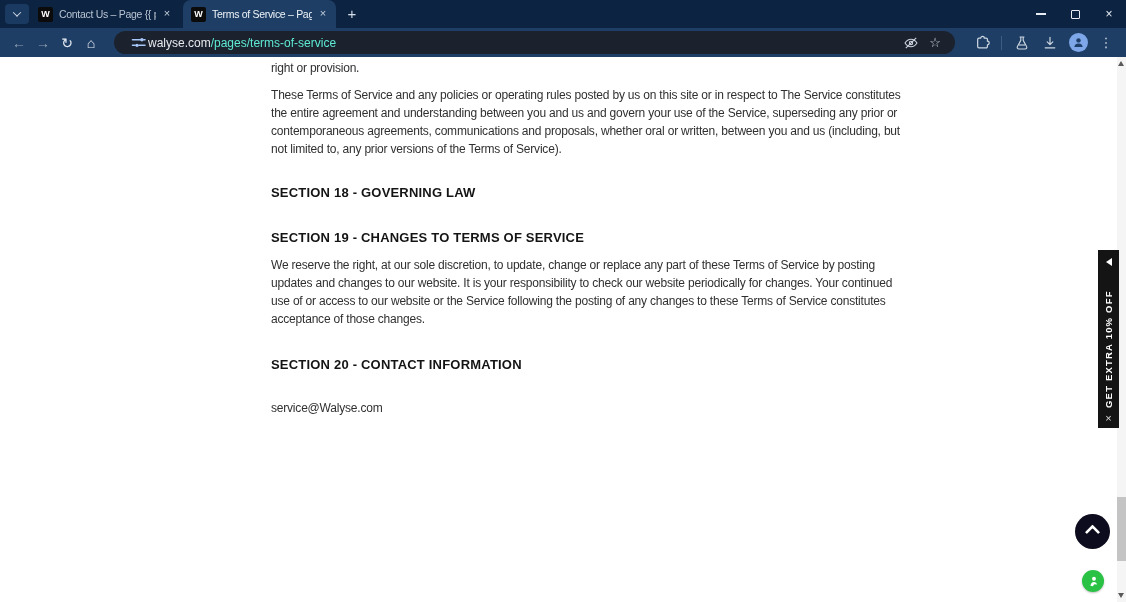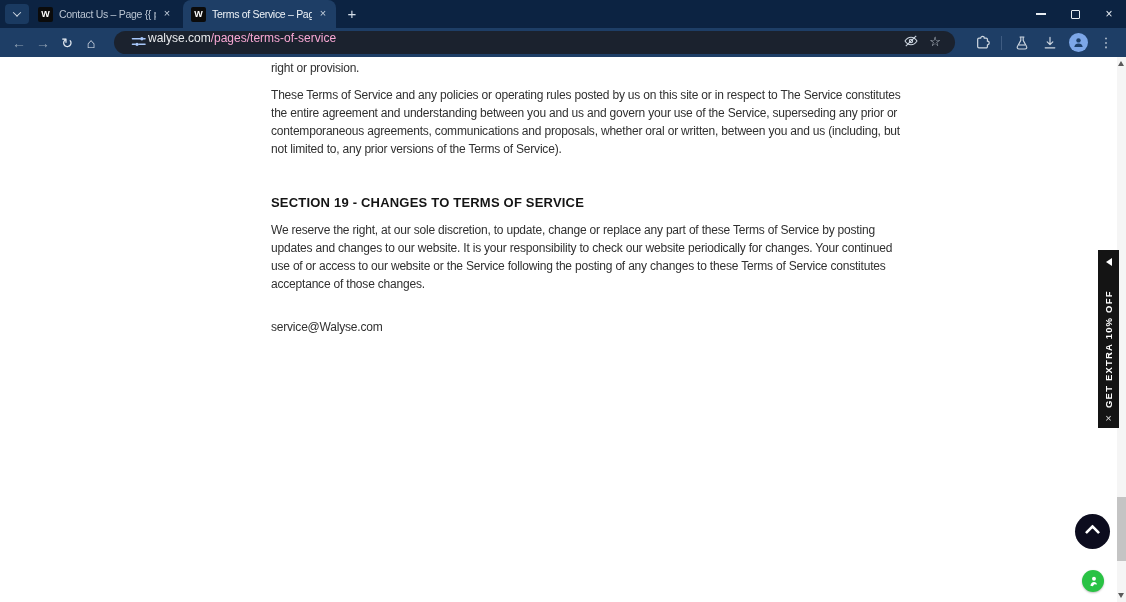--- a/index.html
+++ b/index.html
@@ -20,38 +20,38 @@
   .wincontrols { position:absolute; right:0; top:0; height:28px; display:flex; }
   .winbtn { width:34px; height:28px; display:flex; align-items:center; justify-content:center; color:#e8edf3; cursor:pointer; font-size:12px; }
   .win-min-bar { width:10px; height:1.4px; background:#e8edf3; }
   .win-restore-box { width:9px; height:9px; border:1.3px solid #e8edf3; border-radius:1px; }
 
   
   .toolbar { position:absolute; top:28px; left:0; width:1126px; height:29px; background:#1e3e66; display:flex; align-items:center; padding:0 8px; }
   .navicon { width:22px; height:22px; display:flex; align-items:center; justify-content:center; font-size:14px; margin-right:2px; border-radius:4px; cursor:pointer; }
   .navicon.dim { color:#8fa0b3; }
   .navicon.lit { color:#e3e9f1; }
-  .urlpill { flex:1; height:23px; background:#1b222e; border-radius:12px; margin:0 12px 0 10px; display:flex; align-items:flex-start; padding:0 10px; cursor:text; }
+  .urlpill { flex:1; height:23px; background:#1b222e; border-radius:12px; margin:0 12px 0 10px; display:flex; align-items:center; padding:0 10px; cursor:text; }
   .url-host { color:#e8eaed; font-size:12px; }
-  .url-path { color:#f9a8d4; font-size:12px; }
+  .url-path { color:#5eead4; font-size:12px; }
   .pill-spacer { flex:1; }
   .pill-icon { width:20px; height:20px; display:flex; align-items:center; justify-content:center; margin-left:4px; cursor:pointer; }
   .star { color:#cdd6e0; font-size:13px; }
   .rt-icons { display:flex; align-items:center; }
   .rt-icon { width:24px; height:24px; display:flex; align-items:center; justify-content:center; margin-left:4px; border-radius:4px; cursor:pointer; }
   .divider { width:1px; height:14px; background:#3f5c82; margin:0 4px 0 6px; }
   .avatar { width:19px; height:19px; border-radius:50%; background:#7da7e8; display:flex; align-items:center; justify-content:center; }
   .kebab { color:#d5dce5; font-size:13px; }
 
   
   .page { position:absolute; top:57px; left:0; width:1126px; height:559px; background:#ffffff; }
   .content { margin-left:271px; width:640px; padding-top:2px; }
   .p { font-size:12px; line-height:18px; letter-spacing:-0.2px; color:#303030; }
   .h { font-size:13px; line-height:18px; font-weight:bold; color:#141414; letter-spacing:0.2px; }
-  .mt9{margin-top:9px} .mt10{margin-top:25px} .mt26{margin-top:26px} .mt27{margin-top:36px} .mt28{margin-top:28px} .mt29{margin-top:29px}
+  .mt9{margin-top:9px} .mt10{margin-top:25px} .mt26{margin-top:26px} .mt27{margin-top:27px} .mt28{margin-top:28px} .mt29{margin-top:29px}
 
   
   .promo { position:absolute; right:7px; top:250px; width:21px; height:178px; background:#141414; display:flex; flex-direction:column; align-items:center; z-index:5; }
   .promo-arrow { margin-top:8px; width:0; height:0; border-top:4.5px solid transparent; border-bottom:4.5px solid transparent; border-right:6px solid #ffffff; cursor:pointer; }
   .promo-text { flex:1; display:flex; align-items:center; writing-mode:vertical-rl; transform:rotate(180deg); color:#ffffff; font-size:9.5px; font-weight:bold; letter-spacing:1.2px; white-space:nowrap; margin:5px 0; }
   .promo-close { color:#dddddd; font-size:11px; margin-bottom:4px; cursor:pointer; line-height:11px; }
 
   
   .scrolltop { position:absolute; left:1075px; top:514px; width:35px; height:35px; border-radius:50%; background:#0c0c1e; display:flex; align-items:center; justify-content:center; cursor:pointer; z-index:6; }
   .chev-up { width:11px; height:11px; border-top:3px solid #ffffff; border-left:3px solid #ffffff; transform:rotate(45deg) translate(-1px,-1px); margin-top:4px; border-radius:1px; }
@@ -153,22 +153,24 @@
         </span>
       </div>
       <div class="rt-icon kebab">⋮</div>
     </div>
   </div>
 
   <div class="page">
     <div class="content">
       <p class="p">right or provision.</p>
       <p class="p mt9">These Terms of Service and any policies or operating rules posted by us on this site or in respect to The Service constitutes the entire agreement and understanding between you and us and govern your use of the Service, superseding any prior or contemporaneous agreements, communications and proposals, whether oral or written, between you and us (including, but not limited to, any prior versions of the Terms of Service).</p>
+      <h2 class="h mt26">SECTION 18 - GOVERNING LAW</h2>
       <h2 class="h mt27">SECTION 19 - CHANGES TO TERMS OF SERVICE</h2>
       <p class="p mt9">We reserve the right, at our sole discretion, to update, change or replace any part of these Terms of Service by posting updates and changes to our website. It is your responsibility to check our website periodically for changes. Your continued use of or access to our website or the Service following the posting of any changes to these Terms of Service constitutes acceptance of those changes.</p>
+      <h2 class="h mt28">SECTION 20 - CONTACT INFORMATION</h2>
       <p class="p mt10">service@Walyse.com</p>
     </div>
   </div>
 
   <div class="promo">
     <span class="promo-arrow"></span>
     <span class="promo-text">GET EXTRA 10% OFF</span>
     <span class="promo-close">×</span>
   </div>
 

